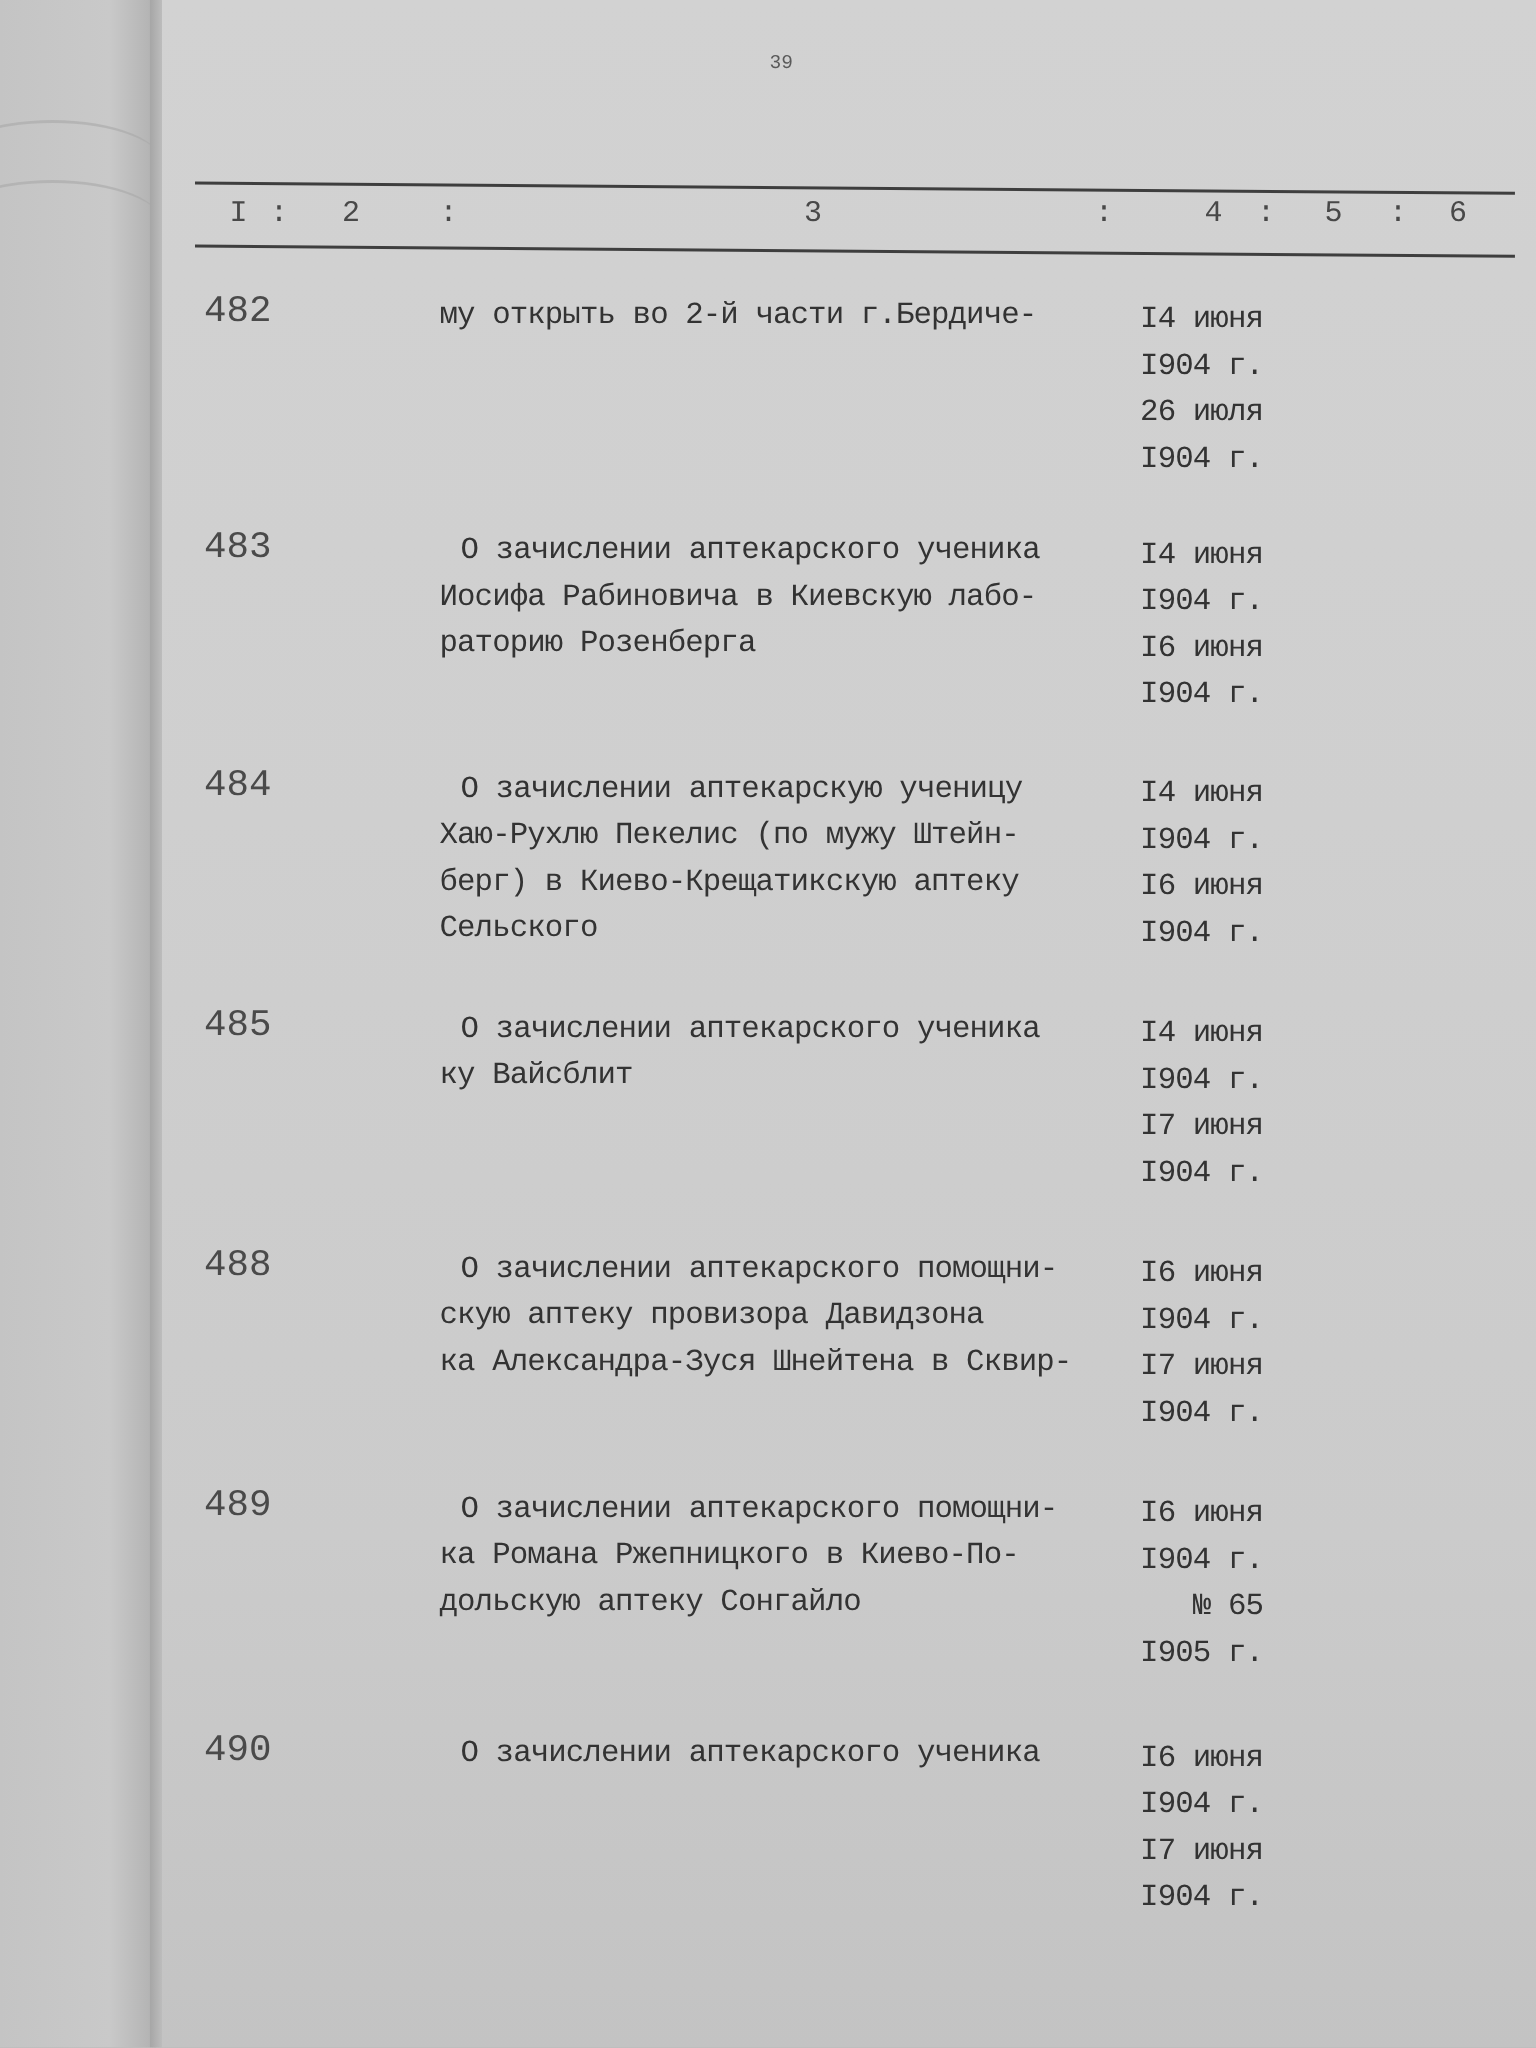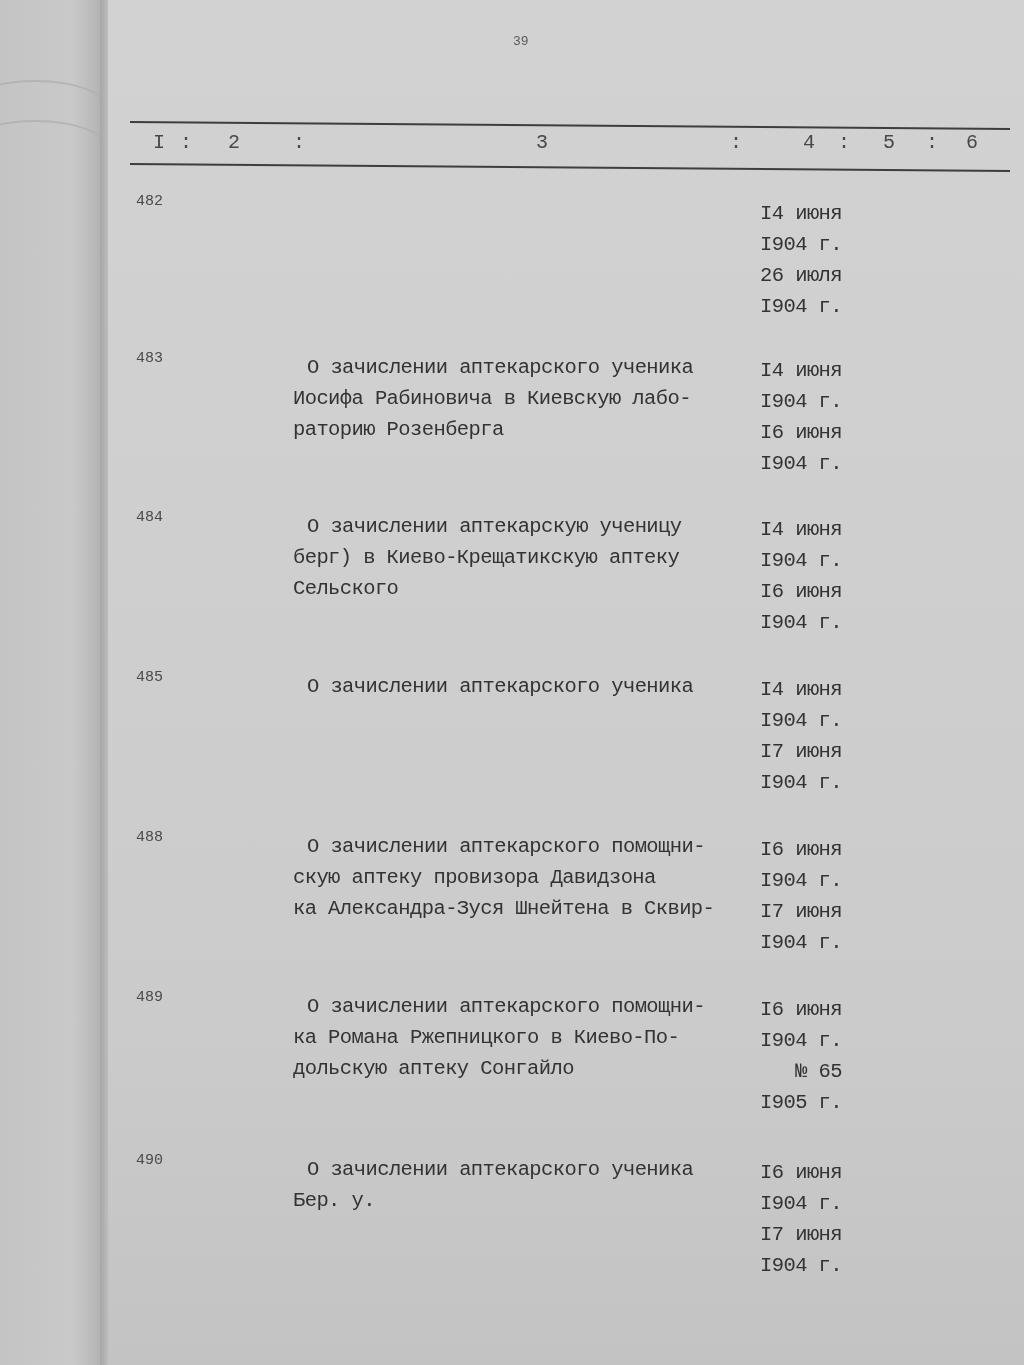--- a/index.html
+++ b/index.html
@@ -64,21 +64,21 @@
       white-space: pre;
     }
     .entry {
       position: absolute;
       left: 0;
       width: 916px;
     }
     .entry-number {
       position: absolute;
       left: 28px; top: 0;
-      font-size: 15px;
+      font-size: 25px;
       color: #4a4a4a;
     }
     .entry-text {
       position: absolute;
       left: 185px; top: 2px;
       width: 460px;
       font-size: 20.5px;
       line-height: 31px;
       color: #333333;
       letter-spacing: -0.6px;
@@ -130,20 +130,21 @@
   <span class="col-header" style="left:730px;">:</span>
   <span class="col-header" style="left:775px;">5</span>
   <span class="col-header" style="left:818px;">:</span>
   <span class="col-header" style="left:858px;">6</span>
 
   <div class="rule rule-bottom"></div>
 
   <div class="entry" style="top:193px;">
     <div class="entry-number">482</div>
     <div class="entry-text">
+      <span class="line">му открыть во 2-й части г.Бердиче-</span>
     </div>
     <div class="entry-dates">
       <span class="line">I4 июня</span>
       <span class="line">I904 г.</span>
       <span class="line">26 июля</span>
       <span class="line">I904 г.</span>
     </div>
   </div>
 
   <div class="entry" style="top:350px;">
@@ -158,35 +159,37 @@
       <span class="line">I904 г.</span>
       <span class="line">I6 июня</span>
       <span class="line">I904 г.</span>
     </div>
   </div>
 
   <div class="entry" style="top:509px;">
     <div class="entry-number">484</div>
     <div class="entry-text">
       <span class="line first">О зачислении аптекарскую ученицу</span>
+      <span class="line">Хаю-Рухлю Пекелис (по мужу Штейн-</span>
       <span class="line">берг) в Киево-Крещатикскую аптеку</span>
       <span class="line">Сельского</span>
     </div>
     <div class="entry-dates">
       <span class="line">I4 июня</span>
       <span class="line">I904 г.</span>
       <span class="line">I6 июня</span>
       <span class="line">I904 г.</span>
     </div>
   </div>
 
   <div class="entry" style="top:669px;">
     <div class="entry-number">485</div>
     <div class="entry-text">
       <span class="line first">О зачислении аптекарского ученика</span>
+      <span class="line">ку Вайсблит</span>
     </div>
     <div class="entry-dates">
       <span class="line">I4 июня</span>
       <span class="line">I904 г.</span>
       <span class="line">I7 июня</span>
       <span class="line">I904 г.</span>
     </div>
   </div>
 
   <div class="entry" style="top:829px;">
@@ -216,21 +219,20 @@
       <span class="line">I904 г.</span>
       <span class="line">№ 65</span>
       <span class="line">I905 г.</span>
     </div>
   </div>
 
   <div class="entry" style="top:1152px;">
     <div class="entry-number">490</div>
     <div class="entry-text">
       <span class="line first">О зачислении аптекарского ученика</span>
-      <span class="line">Бер. у.</span>
     </div>
     <div class="entry-dates">
       <span class="line">I6 июня</span>
       <span class="line">I904 г.</span>
       <span class="line">I7 июня</span>
       <span class="line">I904 г.</span>
     </div>
   </div>
 </div>
 

